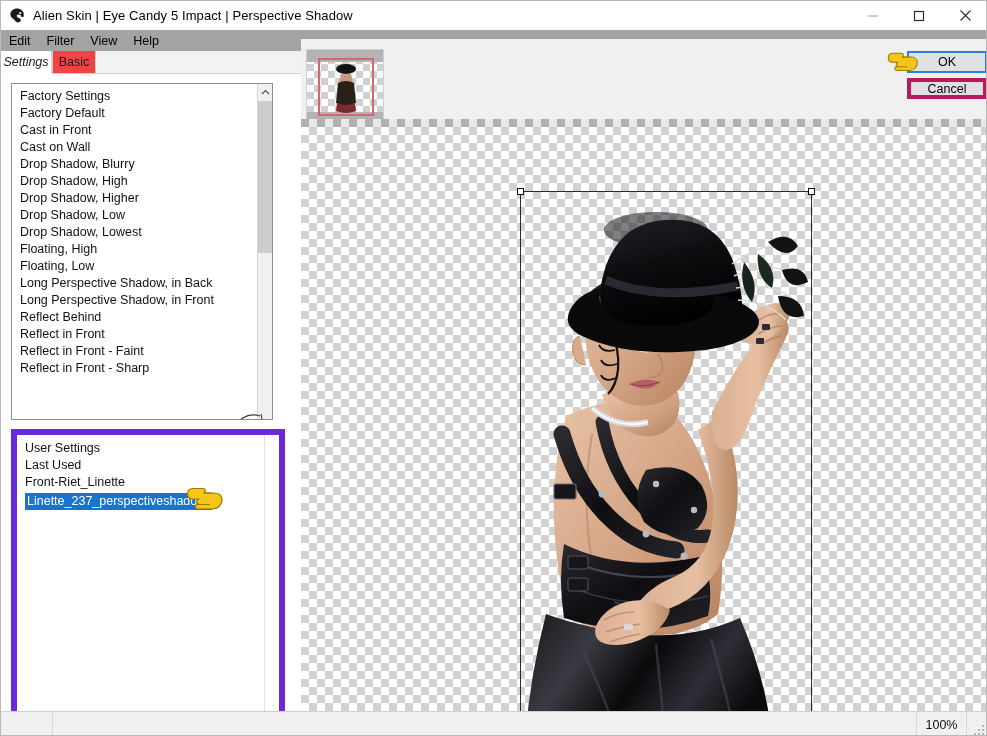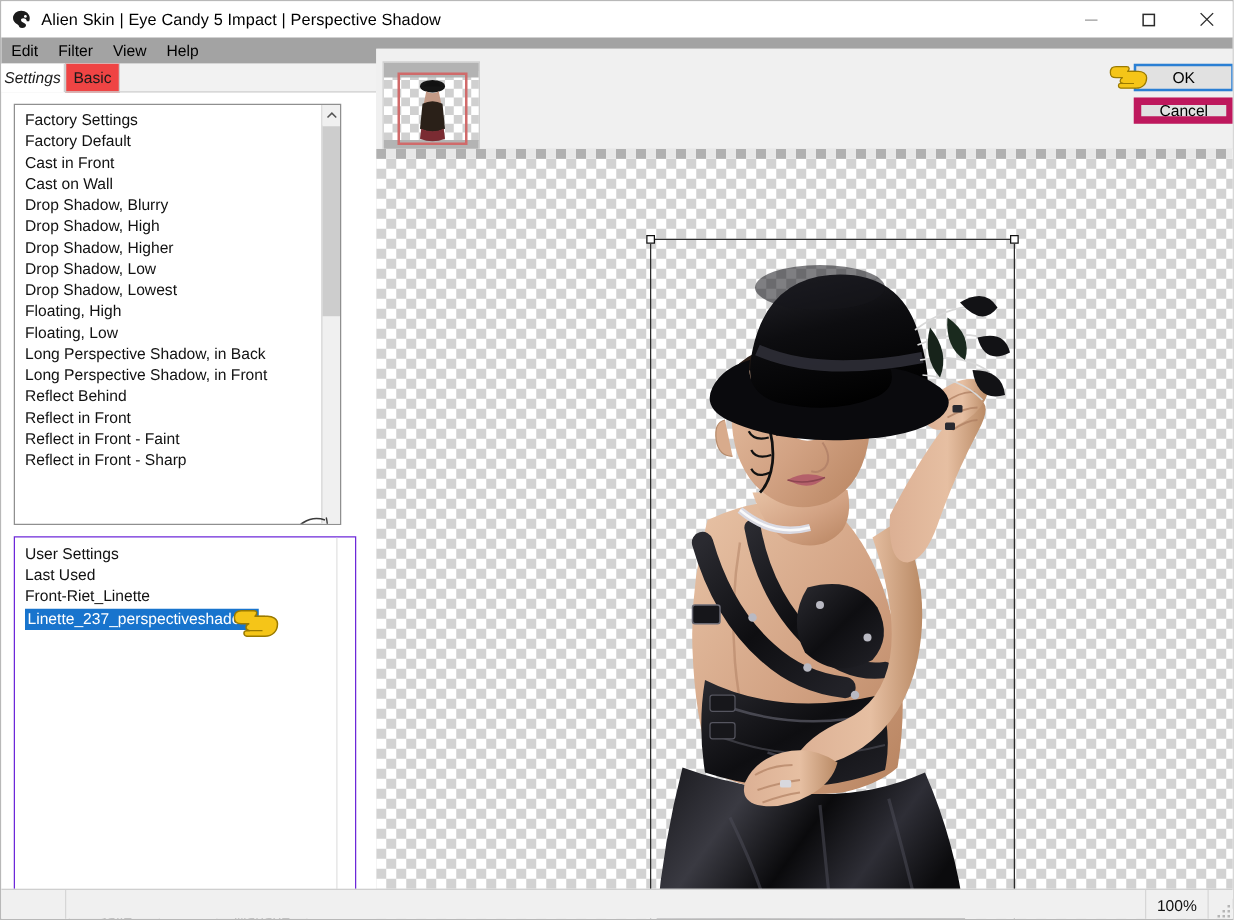--- a/index.html
+++ b/index.html
@@ -108,21 +108,21 @@
   }
   
   #watermark {
     position: absolute; left: 216px; top: 322px; width: 80px; height: 48px;
     pointer-events: none; opacity: 0.85;
   }
 
   
   #userbox {
     position: absolute; left: 10px; top: 378px; width: 274px; height: 290px;
-    border: 1px solid #6d28d9; background: #ffffff; overflow: hidden;
+    border: 6px solid #6d28d9; background: #ffffff; overflow: hidden;
   }
   #userlist { padding-top: 5px; position: relative; }
   .user-item {
     height: 17px; line-height: 17px;
     padding-left: 8px; font-size: 12.5px; color: #111;
     white-space: nowrap;
   }
   .user-item.selected {
     background: #1874cd; color: #ffffff;
     display: inline-block; padding-right: 6px;
@@ -219,21 +219,21 @@
 
   
   #okbtn {
     position: absolute; left: 906px; top: 50px; width: 80px; height: 22px;
     background: #e1e1e1; border: 2px solid #2a7fd4;
     font-size: 12.5px; color: #000;
     display: flex; align-items: center; justify-content: center;
   }
   #cancelbtn {
     position: absolute; left: 906px; top: 77px; width: 80px; height: 21px;
-    background: #e1e1e1; border: 6px solid #be185d;
+    background: #e1e1e1; border: 4px solid #be185d;
     font-size: 12.5px; color: #000;
     display: flex; align-items: center; justify-content: center;
   }
   .hand-cursor { position: absolute; pointer-events: none; }
   #hand-ok { left: 886px; top: 50px; width: 32px; height: 24px; }
   #hand-user { left: 185px; top: 436px; width: 38px; height: 26px; }
 
   
   #statusbar {
     position: absolute; left: 0; top: 710px; width: 987px; height: 26px;

